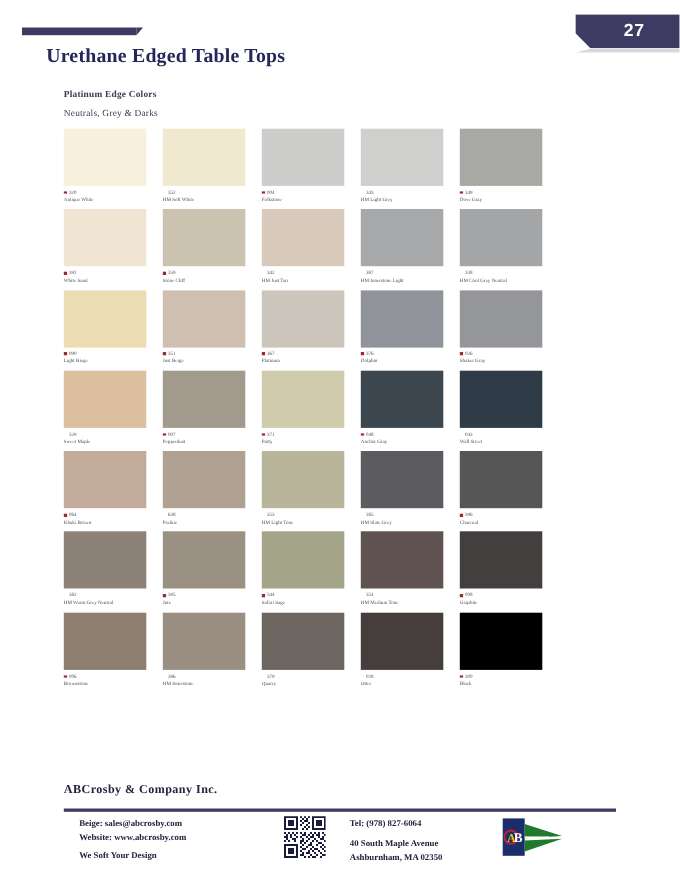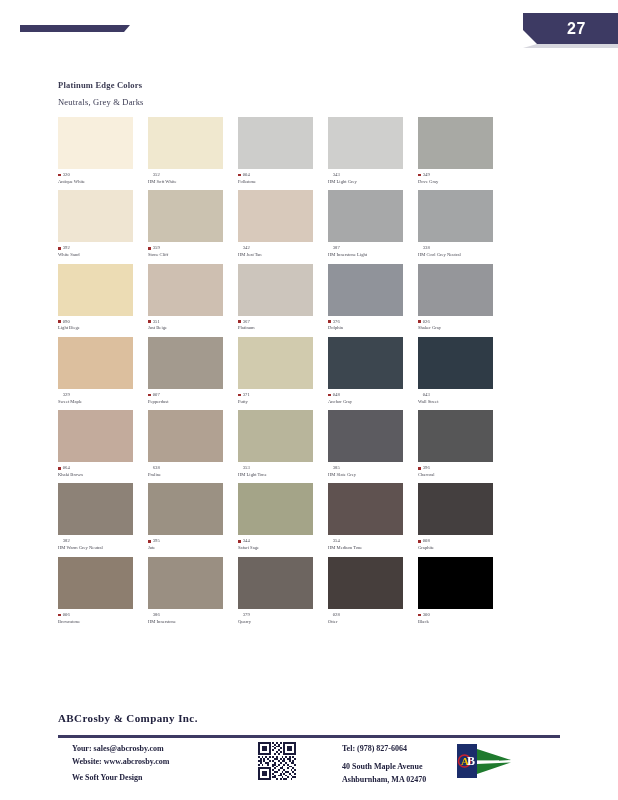--- a/index.html
+++ b/index.html
@@ -108,37 +108,37 @@
     font-size:8px;font-weight:bold;color:#22223f;
   }
   .qr{
     position:absolute;left:258px;top:742px;
     width:38px;height:38px;
   }
   .foot-right{
     position:absolute;left:318px;top:742px;
     font-size:8px;font-weight:bold;color:#22223f;
     line-height:13px;
-    margin-left:24px;
   }
   .foot-right .addr{margin-top:5px;}
   .logo{
     position:absolute;left:455px;top:741px;width:60px;height:40px;
   }
 </style>
 </head>
 <body>
 
 <div class="page">
 
   <div class="top-rule"></div>
 
   <div class="page-badge-shadow"></div>
   <div class="page-badge">27</div>
 
+  <div class="title">Urethane Edged Table Tops</div>
   <div class="sub-head">Platinum Edge Colors</div>
   <div class="sub-head2">Neutrals, Grey &amp; Darks</div>
 
   <div class="grid" id="swatch-grid">
       <div class="row">
         <div class="cell">
           <div class="chip" style="background: rgb(248, 239, 221);"></div>
           <div class="chip-label">
             <div class="code-line">
               <span class="dot" style="background: rgb(158, 43, 43);"></span>
@@ -499,21 +499,21 @@
             <span class="name">Black</span>
           </div>
         </div>
       </div>
     </div>
 
   <div class="company">ABCrosby &amp; Company Inc.</div>
   <div class="foot-rule"></div>
 
   <div class="foot-left">
-    <div>Your: sales@abcrosby.com</div>
+    <div>Beige: sales@abcrosby.com</div>
     <div>Website: www.abcrosby.com</div>
   </div>
   <div class="foot-tag">We Soft Your Design</div>
 
   <div class="qr">
     <svg width="38" height="38" viewBox="0 0 21 21" shape-rendering="crispEdges">
       <rect width="21" height="21" fill="#ffffff"></rect>
       <g fill="#1a1a3a">
         <path d="M0 0h7v7H0z M1 1v5h5V1z M2 2h3v3H2z"></path>
         <path d="M14 0h7v7h-7z M15 1v5h5V1z M16 2h3v3h-3z"></path>
@@ -607,21 +607,21 @@
           <rect x="12" y="20" width="1" height="1"></rect>
         <rect x="14" y="20" width="2" height="1"></rect>
           <rect x="18" y="20" width="1" height="1"></rect>
       </g>
     </svg>
   </div>
 
   <div class="foot-right">
     <div>Tel: (978) 827-6064</div>
     <div class="addr">40 South Maple Avenue</div>
-    <div>Ashburnham, MA 02470</div>
+    <div>Ashburnham, MA 02350</div>
   </div>
 
   <div class="logo">
     <svg width="60" height="40" viewBox="0 0 60 40">
       <rect x="2" y="3" width="20" height="34" fill="#1b2d6b"></rect>
       <circle cx="9.5" cy="20" r="6" fill="none" stroke="#c9202f" stroke-width="1.6"></circle>
       <text x="6" y="24" font-family="Liberation Serif, serif" font-size="11" font-weight="bold" fill="#f2c200">A</text>
       <text x="12" y="24" font-family="Liberation Serif, serif" font-size="12" font-weight="bold" fill="#ffffff">B</text>
       <polygon points="22,8 56,19 22,21" fill="#1f7a2e"></polygon>
       <polygon points="22,23 56,21.5 22,33" fill="#1f7a2e"></polygon>

